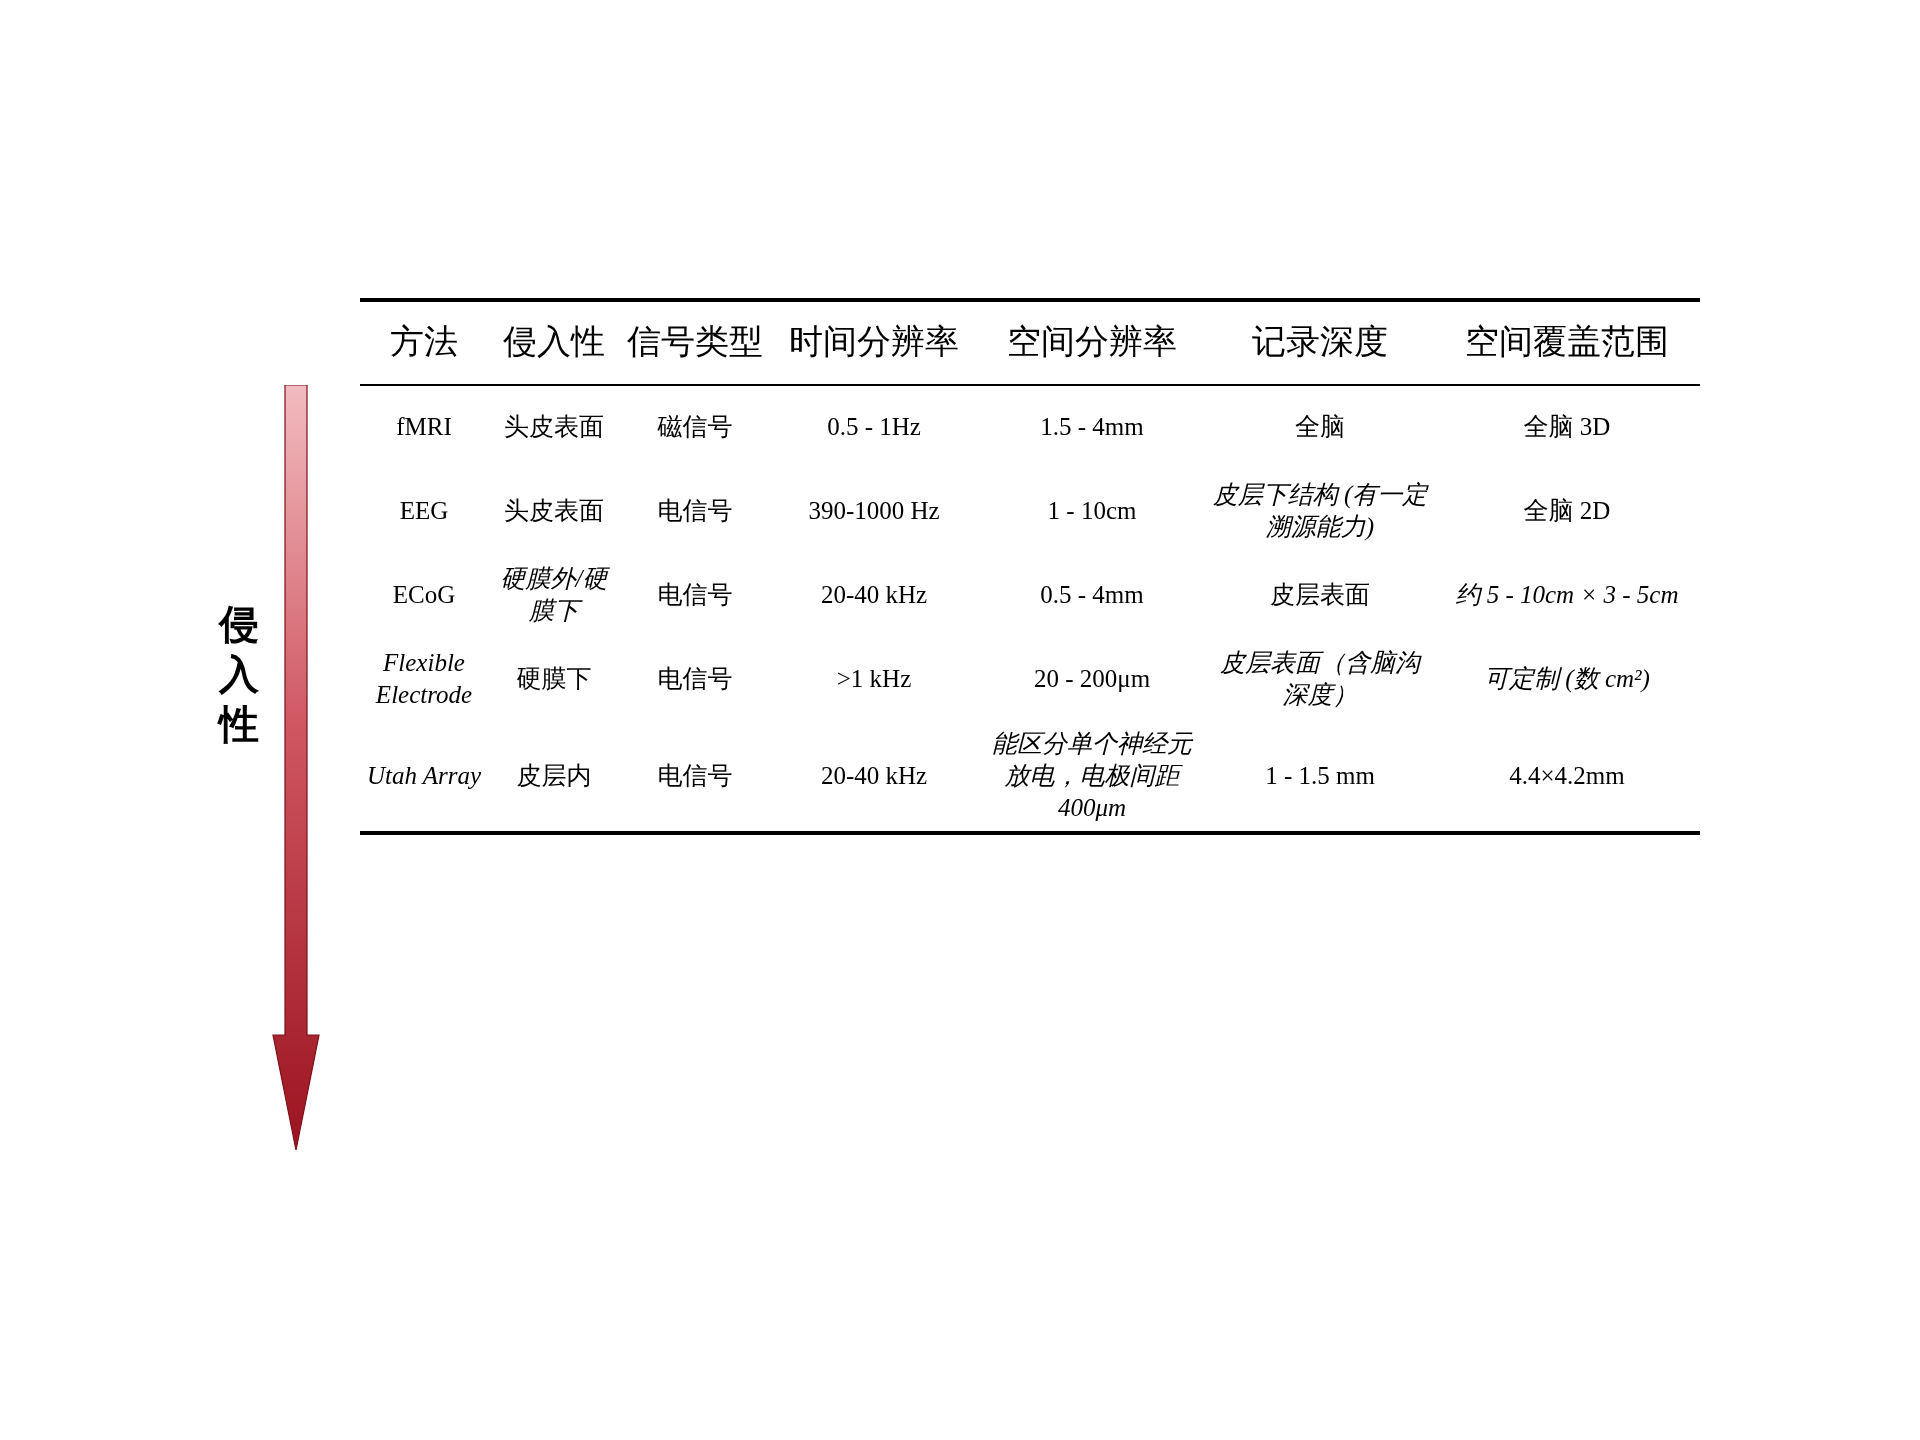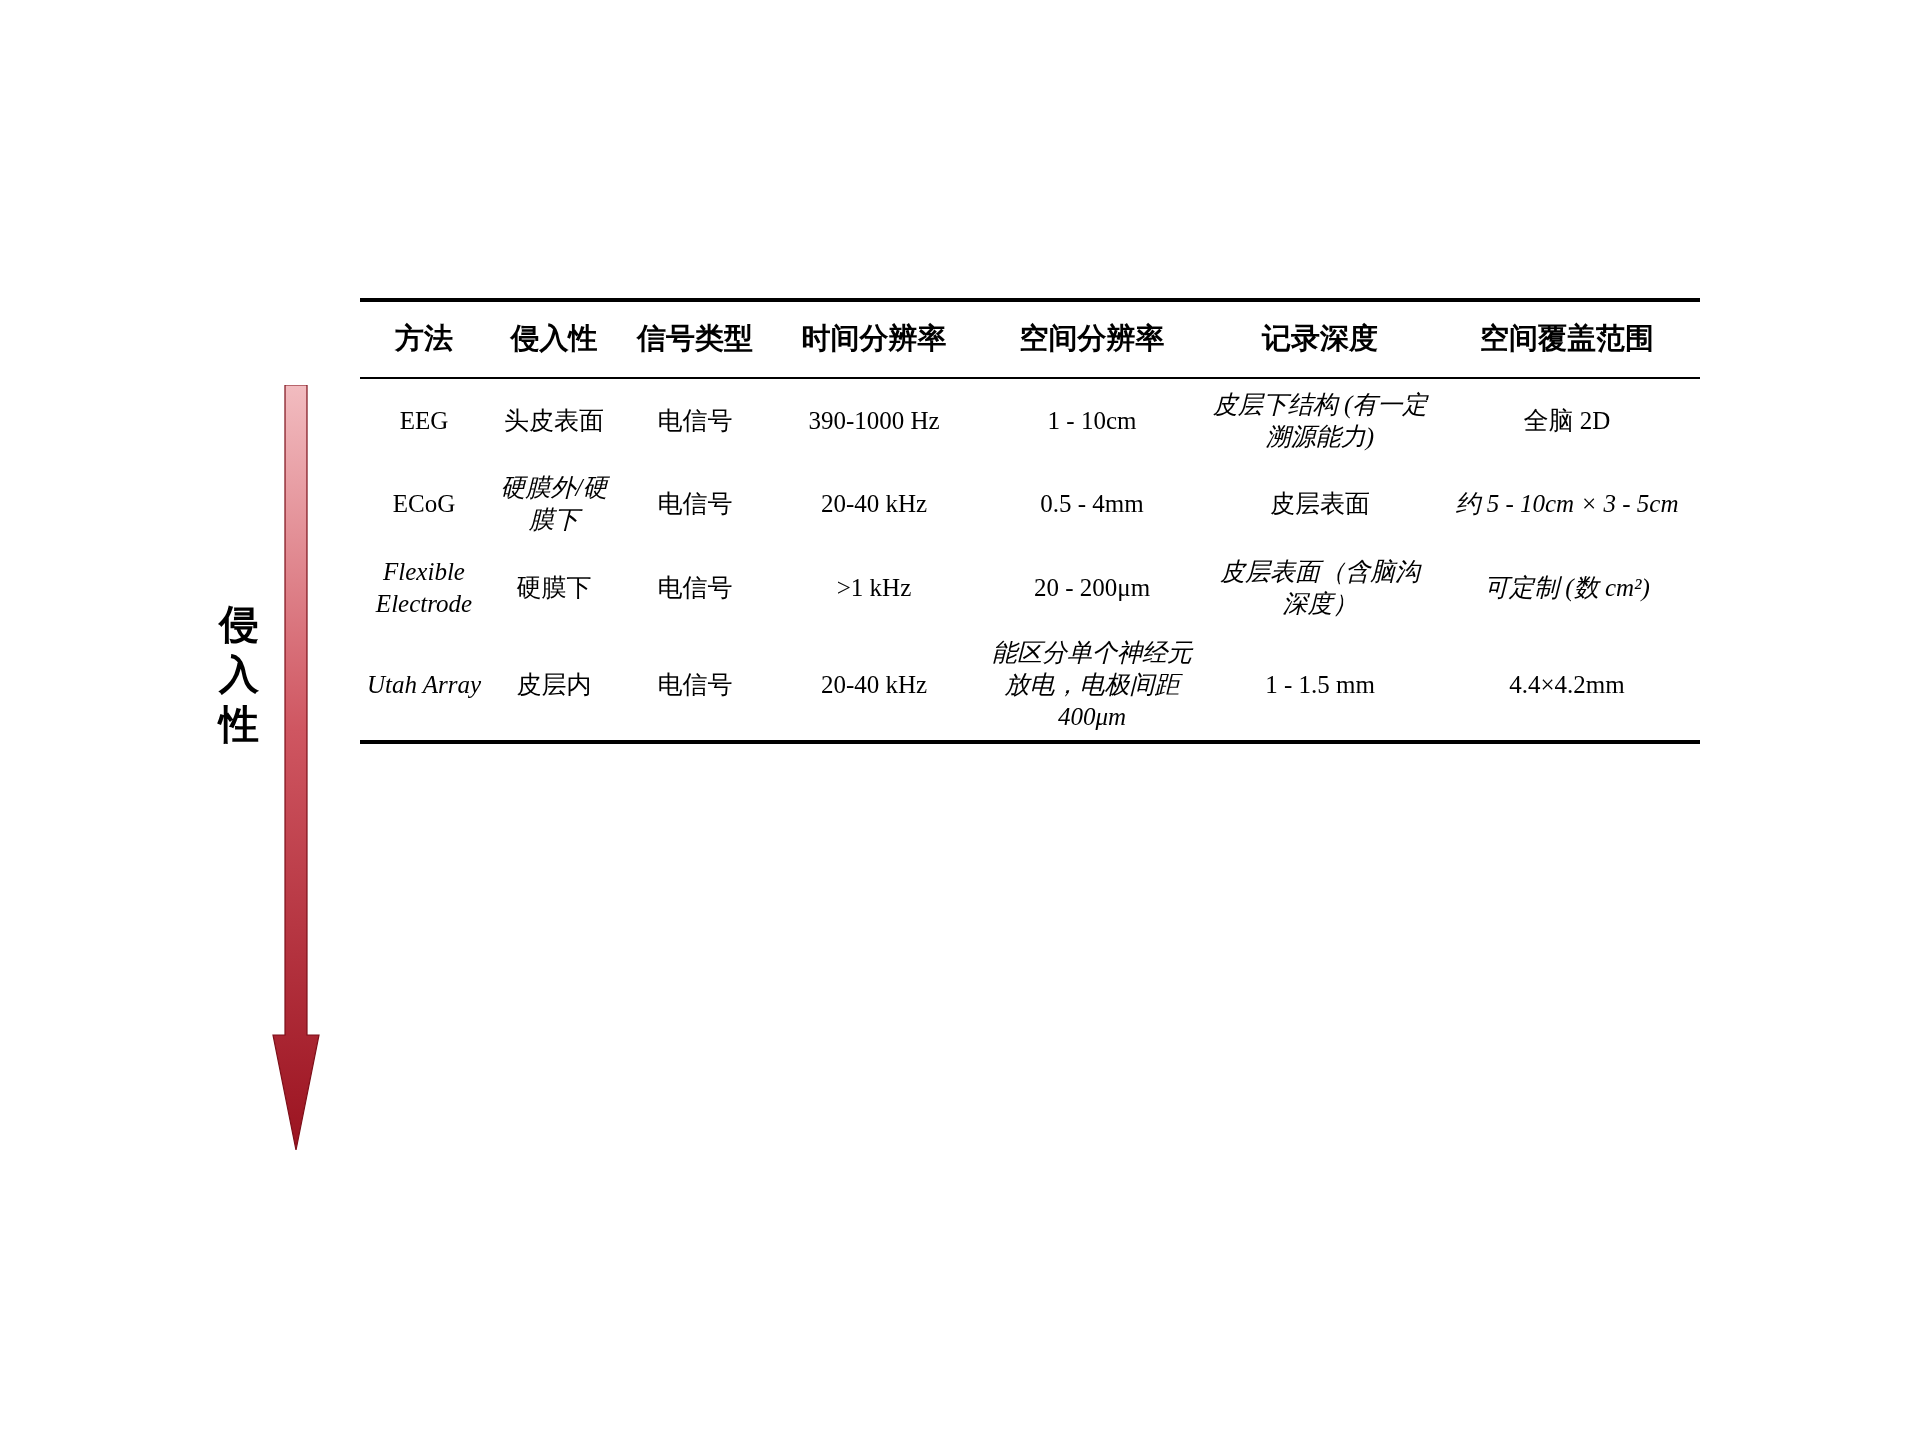--- a/index.html
+++ b/index.html
@@ -63,22 +63,22 @@
 
   table.cmp th, table.cmp td {
     text-align: center;
     vertical-align: middle;
     padding: 7px 6px;
     font-size: 25px;
     line-height: 1.28;
     font-family: "Liberation Serif", serif;
   }
   table.cmp thead th {
-    font-size: 29px;
-    font-weight: 700;
+    font-size: 34px;
+    font-weight: 400;
     padding-top: 18px;
     padding-bottom: 20px;
   }
   table.cmp thead {
     border-top: 4px solid #000;
     border-bottom: 2px solid #000;
   }
   table.cmp tbody {
     border-bottom: 4px solid #000;
   }
@@ -125,20 +125,29 @@
         <th>侵入性</th>
         <th>信号类型</th>
         <th>时间分辨率</th>
         <th>空间分辨率</th>
         <th>记录深度</th>
         <th>空间覆盖范围</th>
       </tr>
     </thead>
     <tbody>
       <tr>
+        <td>fMRI</td>
+        <td>头皮表面</td>
+        <td>磁信号</td>
+        <td>0.5 - 1Hz</td>
+        <td>1.5 - 4mm</td>
+        <td>全脑</td>
+        <td>全脑 3D</td>
+      </tr>
+      <tr>
         <td>EEG</td>
         <td>头皮表面</td>
         <td>电信号</td>
         <td>390-1000 Hz</td>
         <td>1 - 10cm</td>
         <td class="small">皮层下结构 (有一定溯源能力)</td>
         <td>全脑 2D</td>
       </tr>
       <tr>
         <td>ECoG</td>

